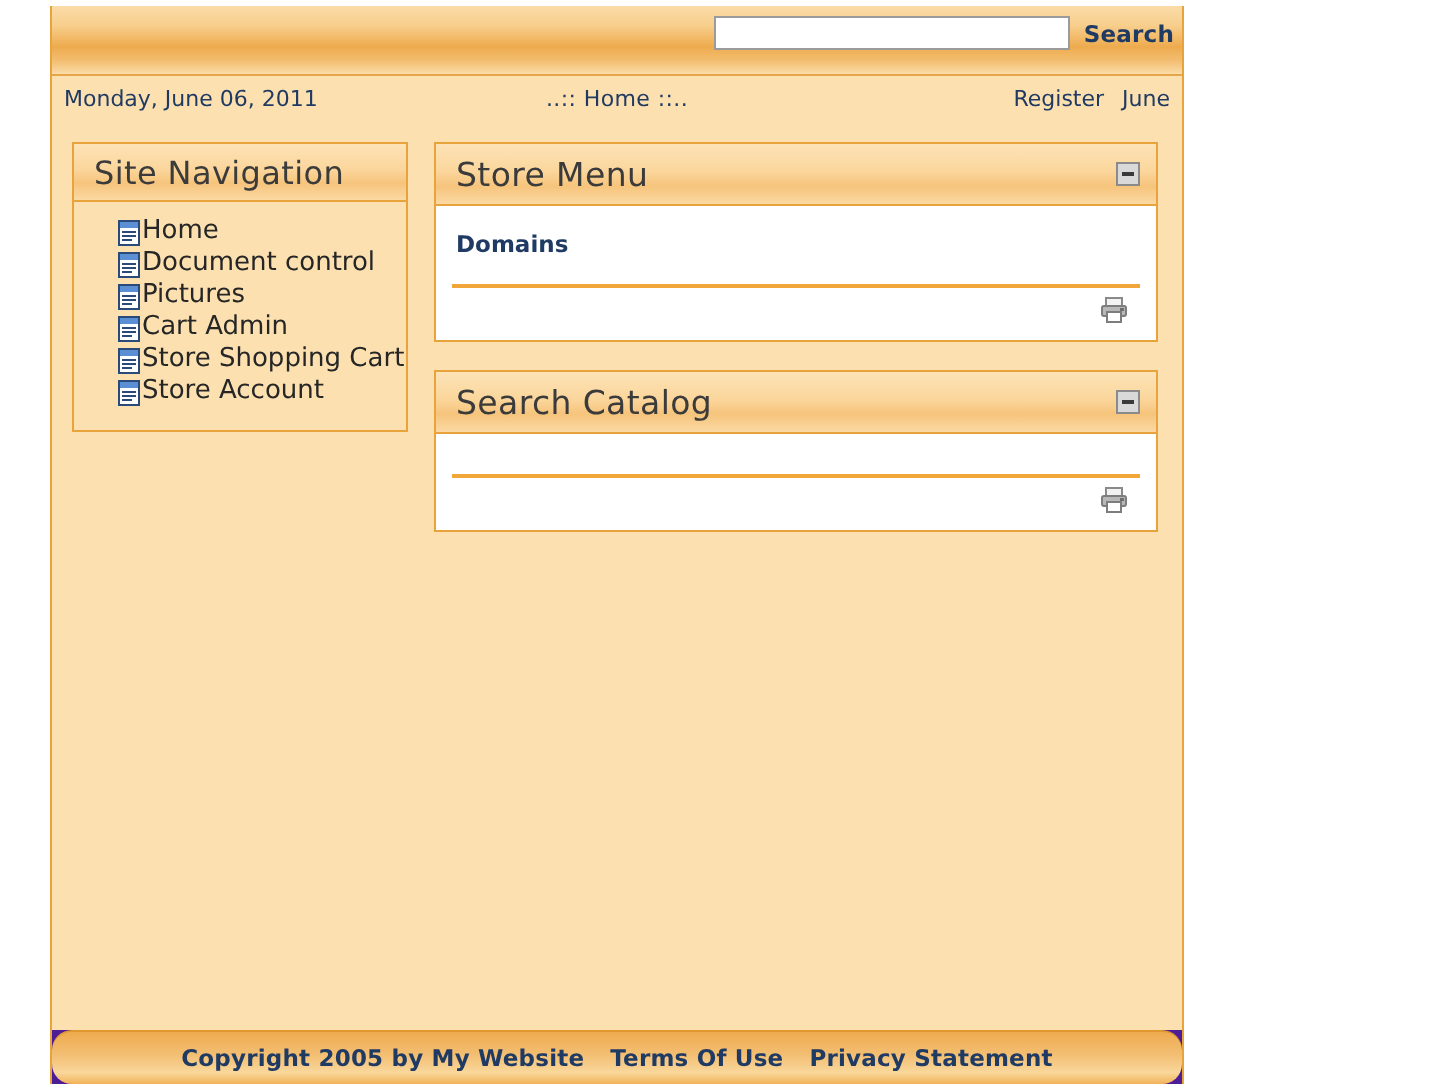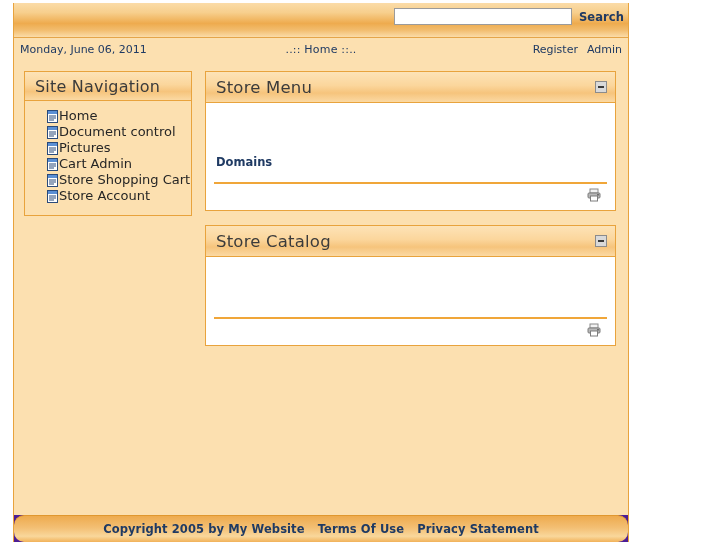--- a/index.html
+++ b/index.html
@@ -10,23 +10,23 @@
   body {
     width: 727px;
     height: 545px;
     font-family: "DejaVu Sans", sans-serif;
     overflow: hidden;
   }
 
   
   #page {
     position: absolute;
-    left: 13px;
+    left: 25px;
     top: 3px;
-    width: 616px;
+    width: 567px;
     height: 539px;
     border: 1px solid #e8a33d;
     border-top: none;
     border-bottom: none;
     background: #4c1d95;
     box-sizing: border-box;
     display: flex;
     flex-direction: column;
   }
 
@@ -192,21 +192,20 @@
     height: 13px;
     margin-right: 1px;
     flex: 0 0 11px;
     display: block;
   }
 
   
   .panel-body-white {
     background: #ffffff;
     padding: 8px 0 0 0;
-    margin-top: 40px;
   }
   .panel-body-white .inner {
     padding: 0 10px;
     min-height: 15px;
   }
   .domains-link {
     font-size: 11.5px;
     font-weight: bold;
     color: #1f3a63;
     text-decoration: none;
@@ -272,21 +271,21 @@
       <input id="search-input" type="text" placeholder="" style="">
       <a id="search-link" href="#">Search</a>
     </div>
   </div>
 
   <div id="subhead">
     <div class="cell" id="date-label">Monday, June 06, 2011</div>
     <div class="cell" id="breadcrumb">..:: Home ::..</div>
     <div class="cell" id="authlinks">
       <a href="#">Register</a>
-      <a href="#">Admin</a>
+      <a href="#">June</a>
     </div>
   </div>
 
   <div id="content">
 
     <div id="leftcol">
       <div class="panel" id="nav-panel">
         <div class="panel-head">
           <span class="panel-title">Site Navigation</span>
         </div>
@@ -391,21 +390,21 @@
                 <rect x="3.5" y="8" width="7" height="5" fill="#ffffff" stroke="#7d7d7d"></rect>
                 <rect x="10" y="6" width="2" height="1.5" fill="#6f6f6f"></rect>
               </svg>
             </span>
           </div>
         </div>
       </div>
 
       <div class="panel" id="catalog-panel">
         <div class="panel-head">
-          <span class="panel-title">Store Catalog</span>
+          <span class="panel-title">Search Catalog</span>
           <span class="collapse-btn">
               <i></i>
             </span>
         </div>
         <div class="panel-body-white">
           <div class="inner"></div>
           <div class="hrule"></div>
           <div class="panel-foot">
             <span class="printer-btn">
               <svg width="14" height="14" viewBox="0 0 14 14">

